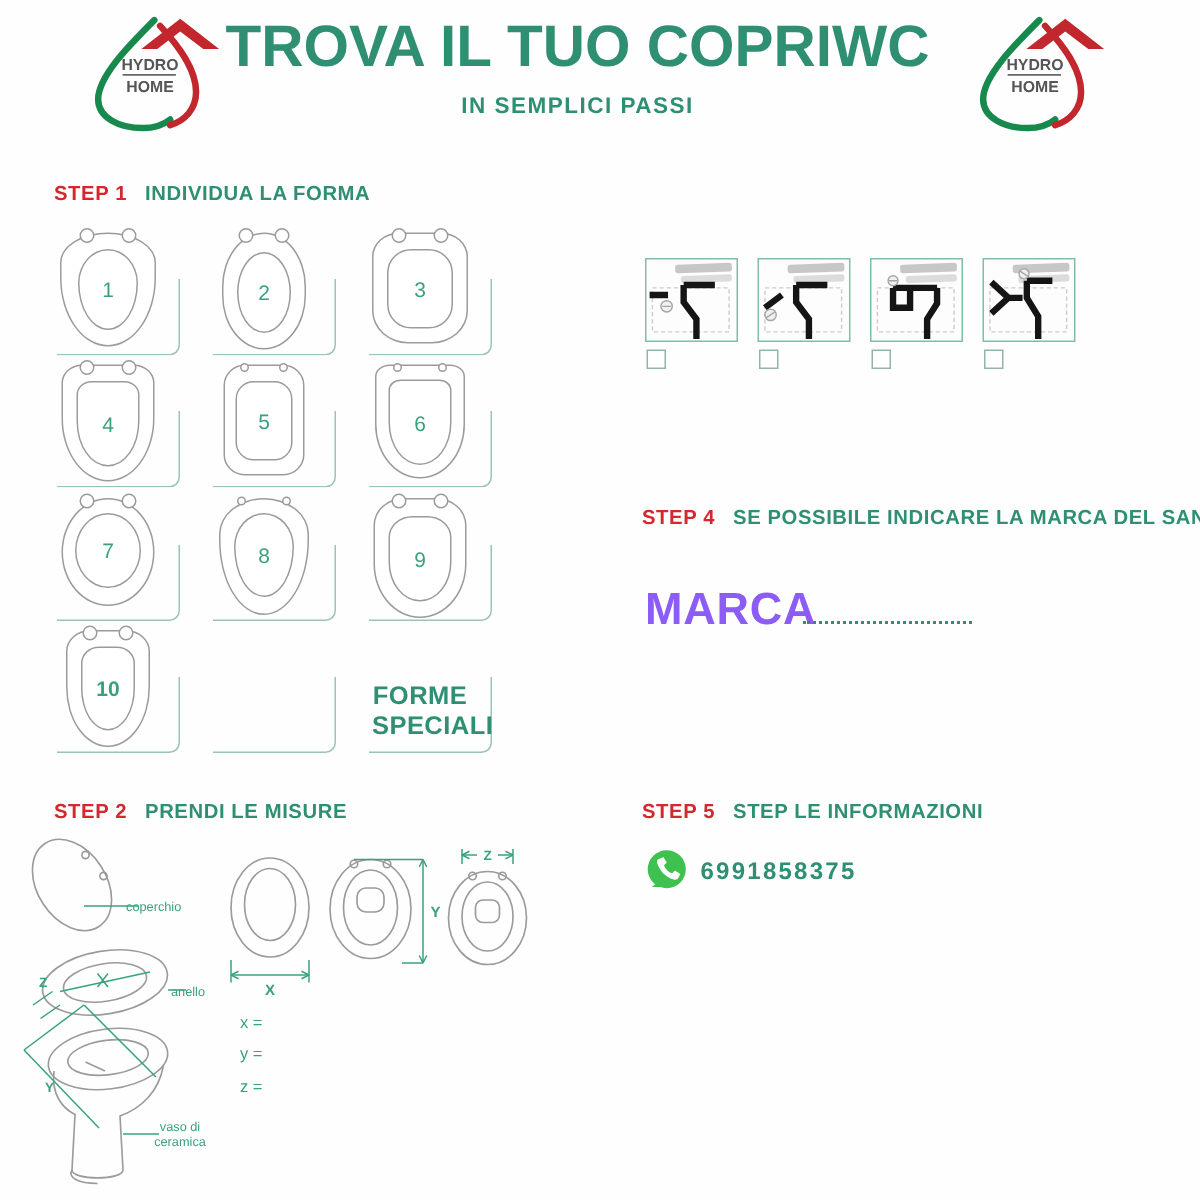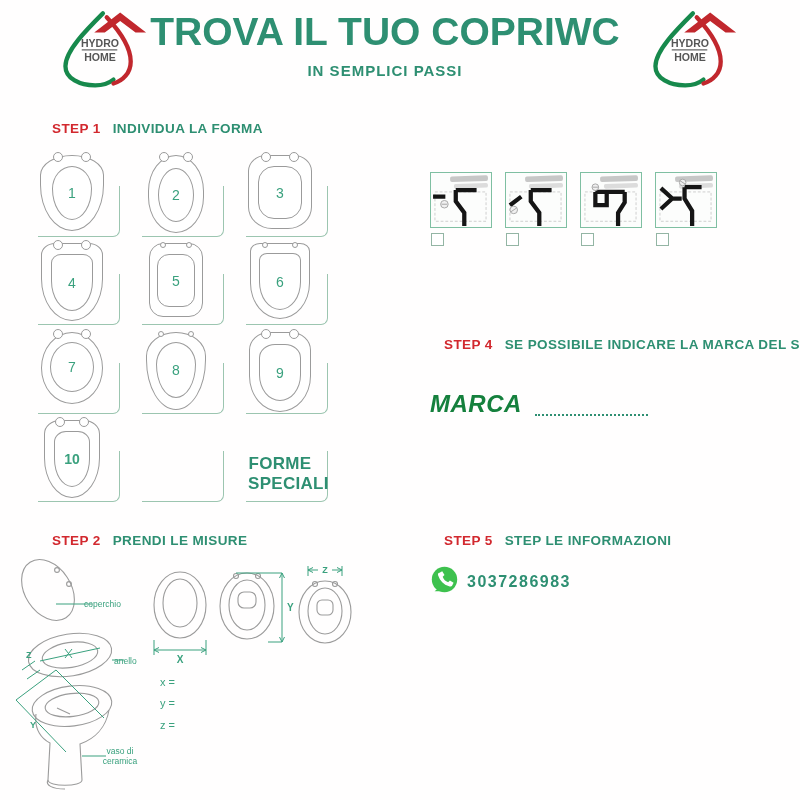--- a/index.html
+++ b/index.html
@@ -8,21 +8,21 @@
   
   .logo{position:absolute;width:96px;height:82px;}
   .logo-left{left:52px;top:6px;}
   .logo-right{left:642px;top:6px;}
   .main-title{position:absolute;left:140px;top:10px;width:490px;text-align:center;
               font-size:39px;font-weight:bold;color:#2E8F72;letter-spacing:0px;white-space:nowrap;}
   .sub-title{position:absolute;left:140px;top:62px;width:490px;text-align:center;
              font-size:15px;font-weight:bold;color:#2E8F72;letter-spacing:1px;}
   
   .step-heading{position:absolute;font-size:13.5px;font-weight:bold;letter-spacing:.4px;white-space:nowrap;}
-  .step-label{color:#D2282E;margin-right:12px;margin-left:16px;}
+  .step-label{color:#D2282E;margin-right:12px;}
   .step-title{color:#2E8F72;}
   
   .cell{position:absolute;width:82px;height:82px;}
   .bracket{position:absolute;left:0;right:0;bottom:0;height:50px;
            border-right:1.5px solid #9CC5B0;border-bottom:1.5px solid #9CC5B0;
            border-bottom-right-radius:7px;}
   .seat-wrap{position:absolute;left:0;top:0;width:68px;height:82px;
              display:flex;justify-content:center;align-items:flex-start;}
   .seat{position:relative;background:#fff;border:1.3px solid #9b9b9b;box-sizing:border-box;}
   .inner{position:absolute;left:50%;transform:translateX(-50%);border:1.1px solid #9b9b9b;
@@ -62,22 +62,22 @@
   .persp{position:absolute;left:12px;top:558px;}
   .topviews{position:absolute;left:140px;top:560px;}
   
   .instruction{position:absolute;left:430px;top:149px;font-size:10px;color:#8a8a8a;
                display:flex;align-items:center;white-space:nowrap;}
   .checkbox-checked{width:11px;height:11px;border:1.3px solid #2E8F72;margin-left:6px;
                     color:#2E8F72;font-size:10px;line-height:10px;text-align:center;font-weight:bold;}
   .fixbox{position:absolute;width:62px;height:56px;border:1.5px solid #7fbfa2;background:#fcfdfc;box-sizing:border-box;}
   .fixcheck{position:absolute;width:11px;height:11px;border:1.2px solid #93b5a4;background:#fff;}
   
-  .brand-word{position:absolute;left:430px;top:390px;font-size:24px;font-weight:bold;
-              color:#15803d;letter-spacing:.5px;font-style:italic;}
+  .brand-word{position:absolute;left:430px;top:390px;font-size:30px;font-weight:bold;
+              color:#8b5cf6;letter-spacing:.5px;}
   .brand-line{position:absolute;left:535px;top:400px;width:113px;height:14px;
               border-bottom:2px dotted #2E8F72;}
   
   .wa-icon{position:absolute;left:430px;top:565px;width:29px;height:29px;}
   .phone{position:absolute;left:467px;top:573px;font-size:16px;font-weight:bold;
          color:#2E8F72;letter-spacing:1.5px;}
 </style>
 </head>
 <body>
 
@@ -368,15 +368,15 @@
   <div class="brand-line"></div>
 
   <div class="step-heading" style="left:428px;top:533px">
     <span class="step-label">STEP 5</span><span class="step-title">STEP LE INFORMAZIONI</span>
   </div>
   <svg class="wa-icon" viewBox="0 0 32 32">
     <circle cx="16" cy="16" r="14" fill="#3EC14E"></circle>
     <path d="M5,29 L10,25 L13,29 Z" fill="#3EC14E"></path>
     <path d="M10.5,8.5 l3,-1.5 2.5,4 -2,2 c1,3 3,5 6,6 l2,-2 4,2.5 -1.5,3 c-0.5,1 -2,1.5 -3.5,1 c-6,-2 -10,-6 -12,-12 c-0.5,-1.5 0,-3 1.5,-3 z" fill="#ffffff"></path>
   </svg>
-  <div class="phone">3037286983</div>
+  <div class="phone">6991858375</div>
 
 </div>
 
 </body></html>

